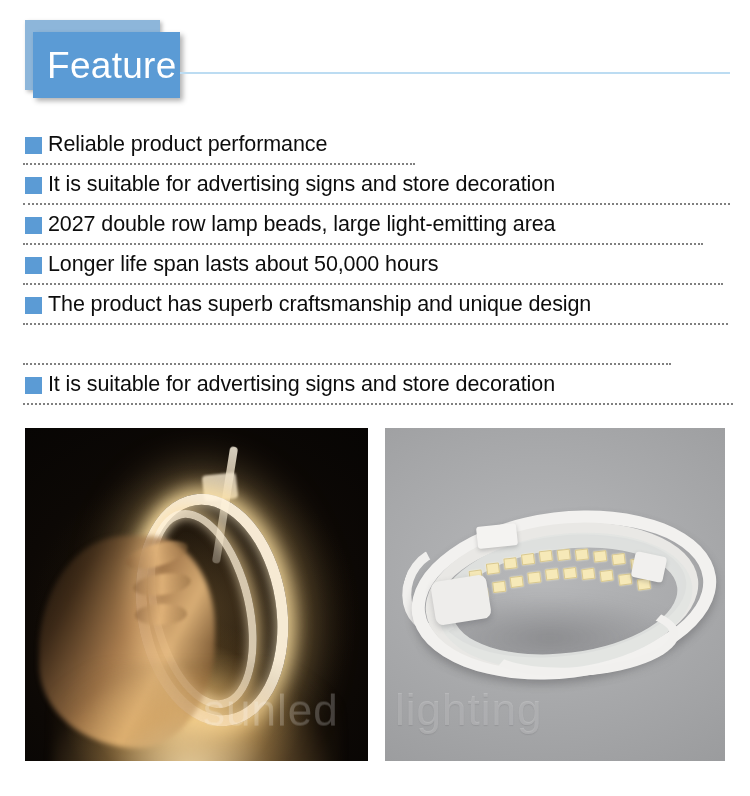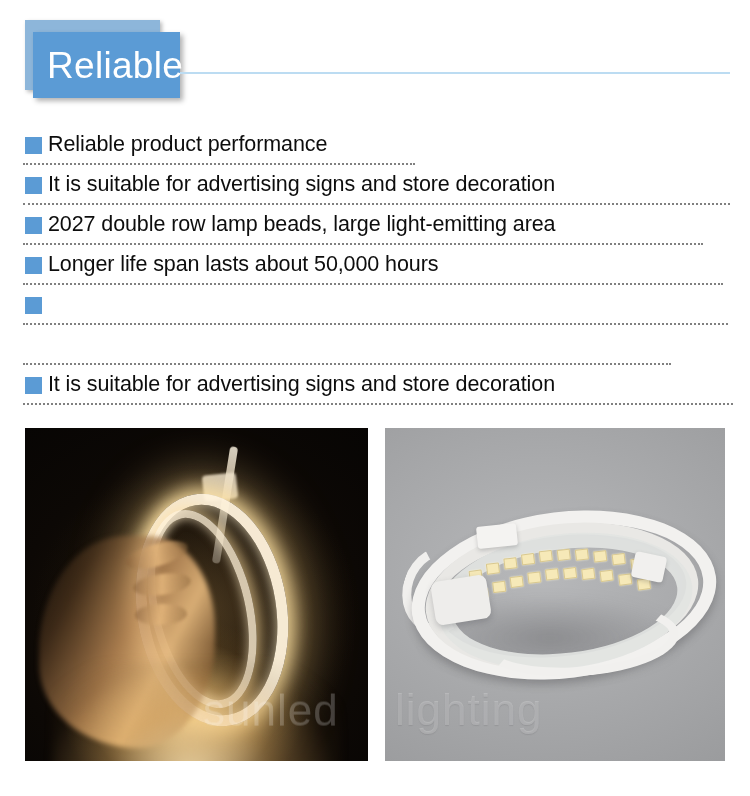--- a/index.html
+++ b/index.html
@@ -361,21 +361,21 @@
     color: rgba(255,255,255,0.22);
     text-shadow: 0 1px 1px rgba(120,120,124,0.30);
   }
 </style>
 </head>
 <body>
 
 <div class="header">
   <div class="feature-box-back"></div>
   <div class="feature-box-front">
-    <span class="feature-title">Reliable</span>
+    <span class="feature-title">Feature</span>
   </div>
   <div class="header-rule"></div>
 </div>
 
 <div class="feature-list">
 
   <div class="feature-row">
     <div class="row-inner">
       <span class="bullet-square"></span>
       <span class="row-text">Reliable product performance</span>
@@ -403,20 +403,21 @@
     <div class="row-inner">
       <span class="bullet-square"></span>
       <span class="row-text">Longer life span lasts about 50,000 hours</span>
     </div>
     <div class="row-sep" style="width:700px"></div>
   </div>
 
   <div class="feature-row">
     <div class="row-inner">
       <span class="bullet-square"></span>
+      <span class="row-text">The product has superb craftsmanship and unique design</span>
     </div>
     <div class="row-sep" style="width:705px"></div>
   </div>
 
   <div class="feature-row">
     <div class="row-sep" style="width:648px"></div>
   </div>
 
   <div class="feature-row">
     <div class="row-inner">

